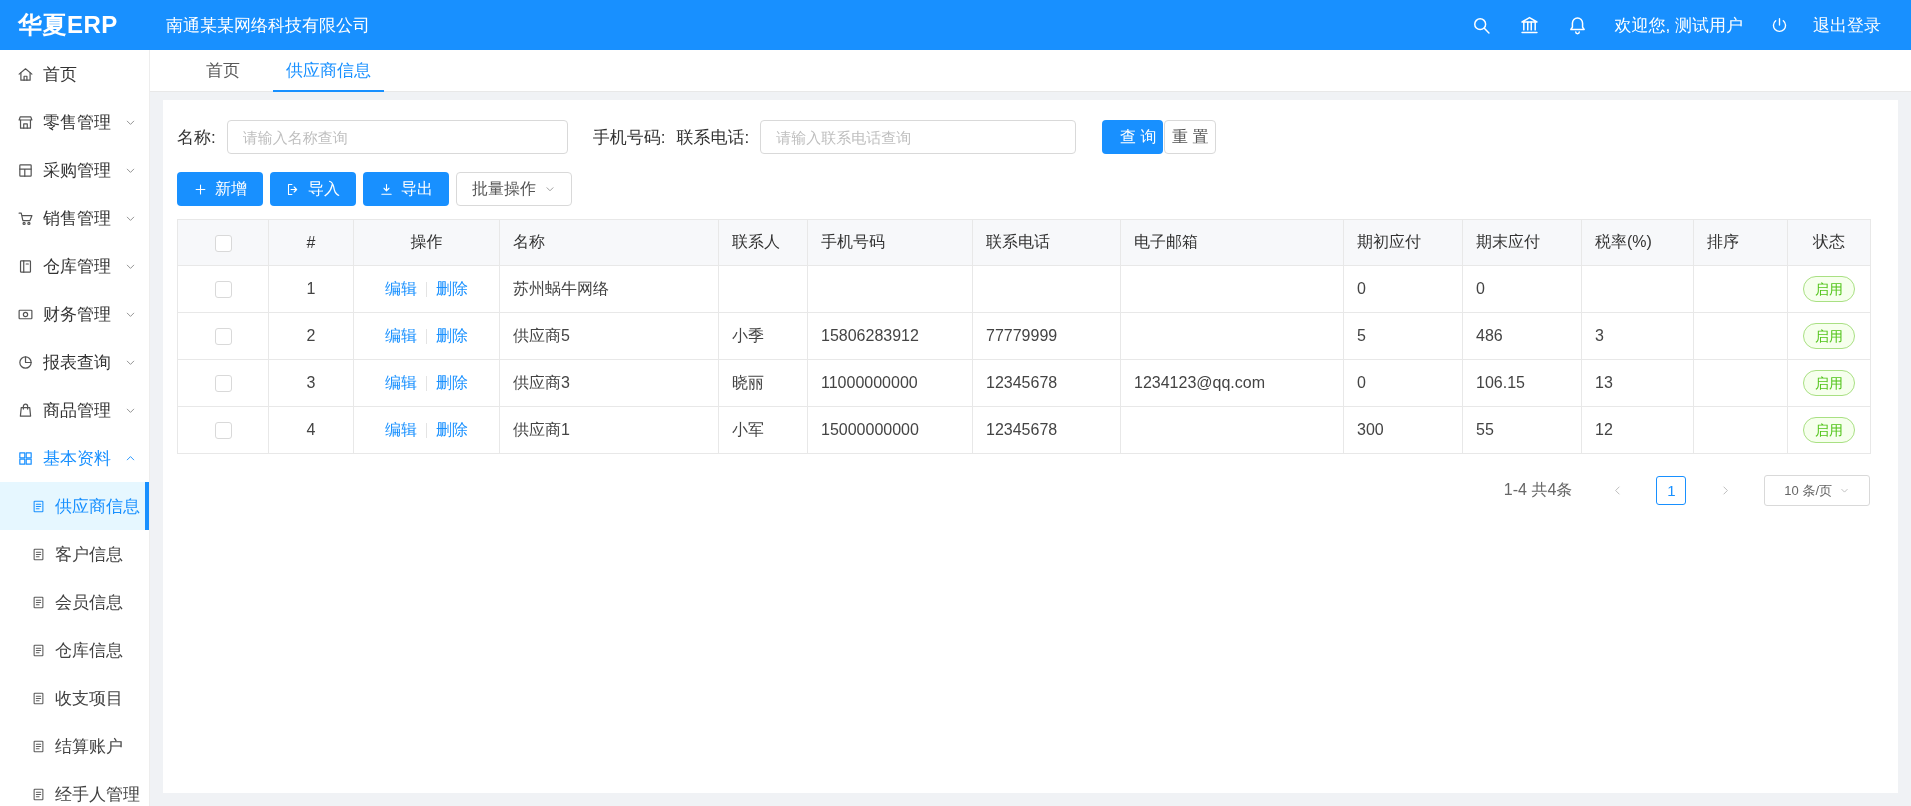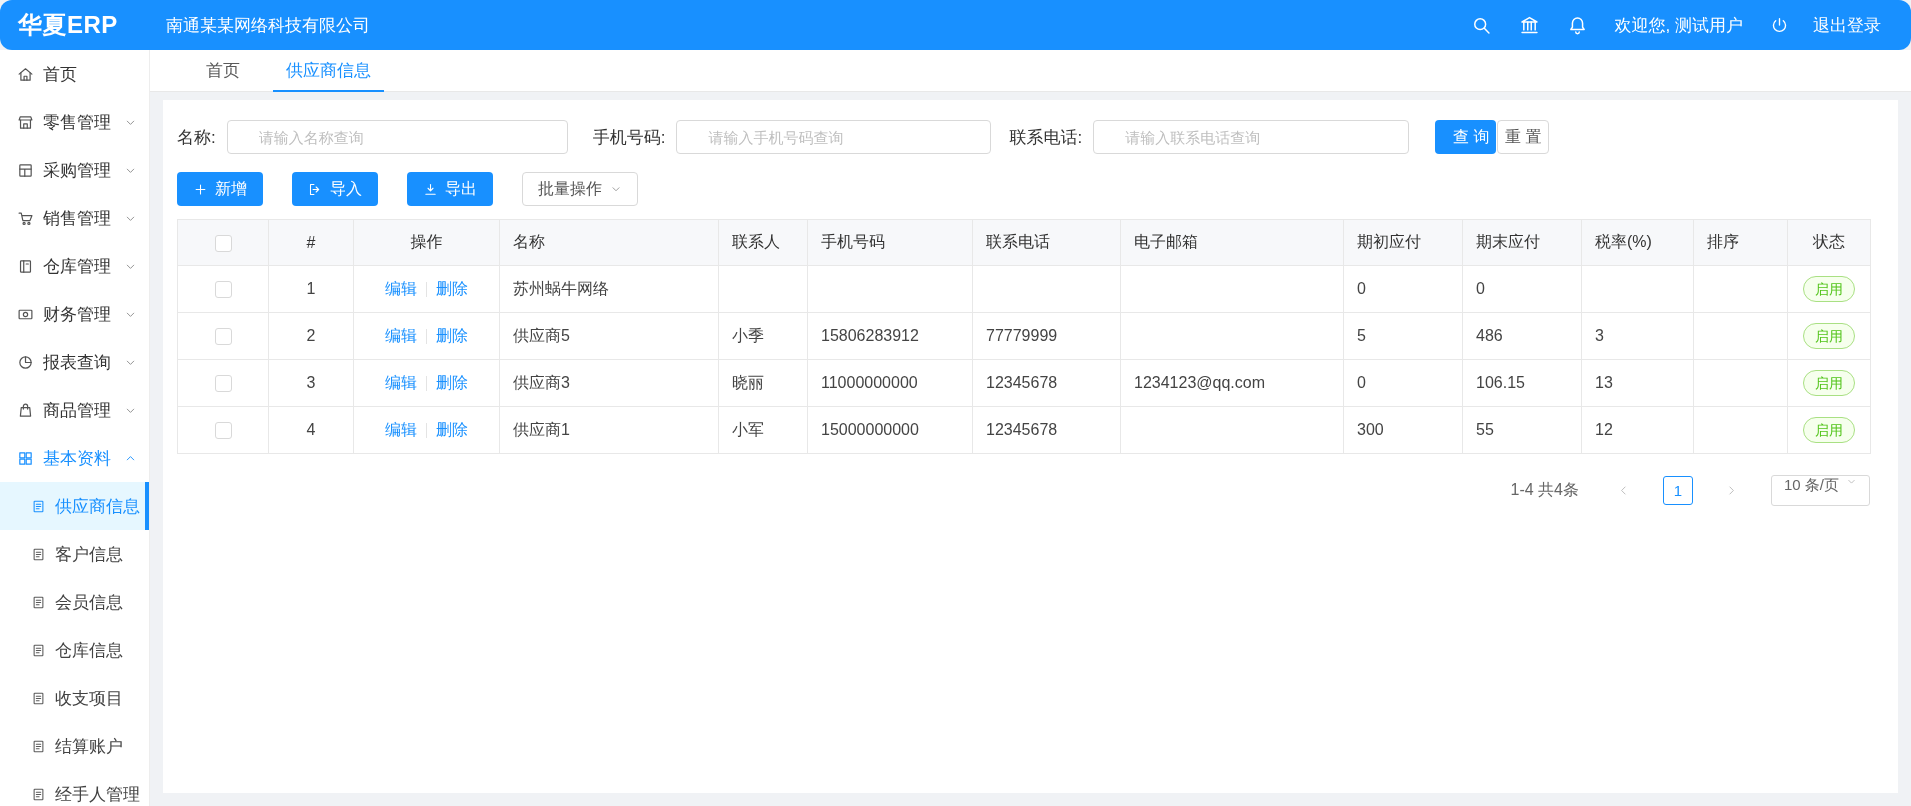--- a/index.html
+++ b/index.html
@@ -6,21 +6,21 @@
   html, body { width: 1911px; height: 806px; overflow: hidden; }
   body {
     font-family: "Liberation Sans", "DejaVu Sans", sans-serif;
     font-size: 17px; color: #333; background: #f0f2f5; position: relative;
   }
   svg { display: block; }
   .ic { fill: none; stroke: currentColor; stroke-width: 1.7; stroke-linecap: round; stroke-linejoin: round; }
 
   
   .topbar { position: absolute; top: 0; left: 0; width: 1911px; height: 50px;
-    background: #1890ff; color: #fff; display: flex; align-items: center; z-index: 20; border-radius: 12px; }
+    background: #1890ff; color: #fff; display: flex; align-items: center; z-index: 20; }
   .logo { width: 150px; flex: none; font-size: 24px; font-weight: bold; padding-left: 18px; letter-spacing: .5px; }
   .company { font-size: 17px; margin-left: 16px; }
   .topbar-right { margin-left: auto; display: flex; align-items: center; gap: 27px; padding-right: 30px; }
   .top-icon { width: 21px; height: 21px; cursor: pointer; }
   .welcome { font-size: 17px; white-space: nowrap; }
   .logout { display: flex; align-items: center; gap: 24px; cursor: pointer; white-space: nowrap; }
   .logout .top-icon { width: 19px; height: 19px; }
 
   
   .sidebar { position: absolute; top: 50px; left: 0; width: 150px; height: 756px;
@@ -43,38 +43,38 @@
     display: flex; align-items: stretch; padding-left: 33px; }
   .tab { padding: 0 23px; display: flex; align-items: center; font-size: 17px; color: #595959; cursor: pointer; position: relative; }
   .tab.active { color: #1890ff; }
   .tab.active::after { content: ""; position: absolute; left: 10px; right: 10px; bottom: -1px; height: 2px; background: #1890ff; }
 
   .card { flex: 1; background: #fff; margin: 8px 13px 13px 13px; padding: 20px 14px 0 14px; overflow: hidden; }
 
   
   .filter-row { display: flex; align-items: center; margin-bottom: 18px; }
   .filter-label { font-size: 17px; color: #333; margin-right: 11px; white-space: nowrap; }
-  .filter-input { height: 34px; border: 1px solid #d9d9d9; border-radius: 4px; padding: 0 31px;
+  .filter-input { height: 34px; border: 1px solid #d9d9d9; border-radius: 4px; padding: 0 15px;
     font-size: 15px; color: #333; outline: none; font-family: inherit; }
   .filter-input::placeholder { color: #bfbfbf; }
   .w1 { width: 341px; margin-right: 25px; }
   .w2 { width: 315px; margin-right: 18px; }
   .w3 { width: 316px; }
 
   .btn { height: 34px; border-radius: 4px; font-size: 16px; display: inline-flex; align-items: center;
     justify-content: center; cursor: pointer; border: 1px solid transparent; white-space: nowrap; font-family: inherit; }
   .btn-primary { background: #1890ff; color: #fff; padding-left: 11px; }
   .btn-default { background: #fff; border-color: #d9d9d9; color: #555; }
   .btn-search { width: 61px; margin-left: 26px; }
   .btn-reset { width: 52px; margin-left: 1px; }
   .btn .bic { width: 15px; height: 15px; margin-right: 7px; }
   .btn .cdn { width: 12px; height: 12px; margin-left: 8px; color: #8c8c8c; }
 
   
-  .toolbar-row { display: flex; align-items: center; gap: 29px; margin-bottom: 13px; }
+  .toolbar-row { display: flex; align-items: center; gap: 7px; margin-bottom: 13px; }
   .btn-action { padding: 0 15px; }
 
   
   table { width: 1693px; border-collapse: collapse; table-layout: fixed; background: #fff; }
   th, td { border: 1px solid #e8e8e8; padding: 0 13px; font-size: 16px; color: #444;
     white-space: nowrap; overflow: hidden; text-align: left; font-weight: normal; }
   th { background: #f7f8fa; height: 46px; color: #333; }
   td { height: 47px; }
   .c-center { text-align: center; }
   .checkbox { display: inline-block; width: 17px; height: 17px; border: 1px solid #d9d9d9; border-radius: 3px;
@@ -87,21 +87,21 @@
   
   .pagination { width: 1693px; display: flex; align-items: center; justify-content: flex-end;
     margin-top: 21px; gap: 26px; color: #666; font-size: 16px; }
   .page-total { margin-right: 6px; }
   .page-arrow { width: 26px; height: 28px; display: flex; align-items: center; justify-content: center;
     color: #b8b8b8; cursor: pointer; }
   .page-arrow svg { width: 13px; height: 13px; }
   .page-number { min-width: 30px; height: 29px; border: 1px solid #1890ff; color: #1890ff; border-radius: 3px;
     display: flex; align-items: center; justify-content: center; background: #fff; cursor: pointer; font-size: 15px; }
   .page-size { height: 31px; border: 1px solid #d9d9d9; border-radius: 3px; background: #fff;
-    display: flex; padding: 0 12px; gap: 7px; color: #666; font-size: 15px; cursor: pointer; }
+    display: flex; align-items: center; padding: 0 19px; gap: 7px; color: #666; font-size: 13px; cursor: pointer; }
   .page-size svg { width: 11px; height: 11px; color: #b0b0b0; }
 </style>
 </head>
 <body>
 
 <header class="topbar">
   <div class="logo">华夏ERP</div>
   <div class="company">南通某某网络科技有限公司</div>
   <div class="topbar-right">
     <svg class="top-icon" viewBox="0 0 24 24">
@@ -343,21 +343,20 @@
     <div class="tab">首页</div>
     <div class="tab active">供应商信息</div>
   </div>
 
   <div class="card">
 
     <div class="filter-row">
       <span class="filter-label">名称:</span>
       <input class="filter-input w1" type="text" placeholder="请输入名称查询" style="">
       <span class="filter-label">手机号码:</span>
-      <input class="filter-input w2" type="text" placeholder="请输入手机号码查询" style="">
       <span class="filter-label">联系电话:</span>
       <input class="filter-input w3" type="text" placeholder="请输入联系电话查询" style="">
       <button class="btn btn-primary btn-search">查 询</button>
       <button class="btn btn-default btn-reset">重 置</button>
     </div>
 
     <div class="toolbar-row">
       <button class="btn btn-primary btn-action">
         <svg class="bic" viewBox="0 0 24 24">
             <g class="ic" stroke-width="2.2">

